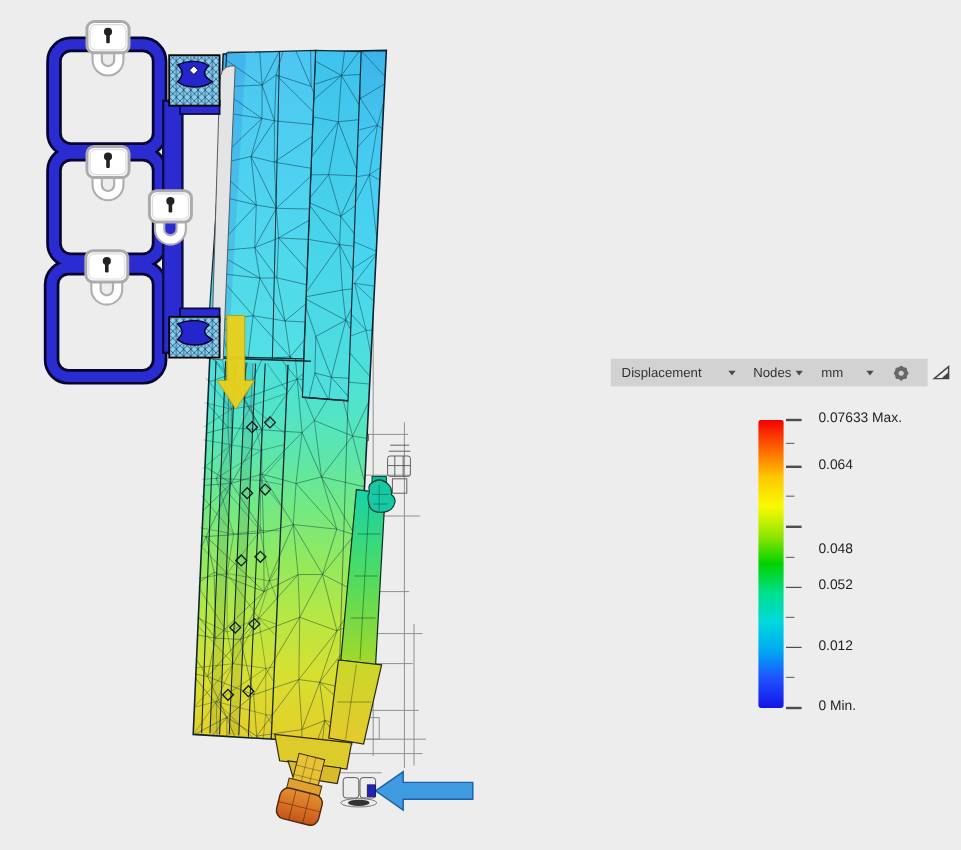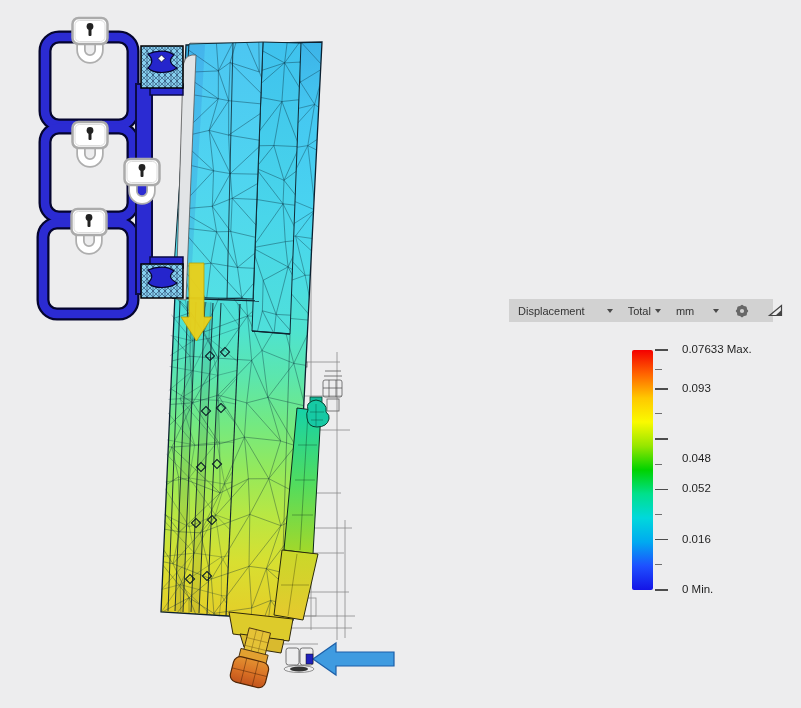--- a/index.html
+++ b/index.html
@@ -227,21 +227,21 @@
     <path d="M189,263 L204,263 L204,317 L212,317 L196.5,341 L181,317 L189,317 Z" fill="#e9d01b" stroke="#b89e00" stroke-width="0.8" opacity="0.96"></path>
     <g>
       <path d="M313,659 L336,643 L336,652 L394,652 L394,666 L336,666 L336,675 Z" fill="#3f9be0" stroke="#1c5fa8" stroke-width="1.2"></path>
       <rect x="306" y="654" width="7" height="10" fill="#2121bc" stroke="#111" stroke-width="0.5"></rect>
     </g>
   </svg>
 
   <div class="toolbar">
     <span class="tb-label" style="margin-left:9px">Displacement</span>
     <span class="dd-arrow" style="margin-left:22px"></span>
-    <span class="tb-label" style="margin-left:15px">Total</span>
+    <span class="tb-label" style="margin-left:15px">Nodes</span>
     <span class="dd-arrow" style="margin-left:4px"></span>
     <span class="tb-label" style="margin-left:15px">mm</span>
     <span class="dd-arrow" style="margin-left:19px"></span>
     <span class="tb-icon" style="margin-left:15px">
       <svg width="16" height="16" viewBox="0 0 16 16">
         <rect x="3.2" y="3.2" width="9.6" height="9.6" rx="1.5" fill="#686868"></rect>
         <rect x="3.2" y="3.2" width="9.6" height="9.6" rx="1.5" fill="#686868" transform="rotate(45 8 8)"></rect>
         <circle cx="8" cy="8" r="5.2" fill="#686868"></circle>
         <circle cx="8" cy="8" r="2.1" fill="#d2d2d2"></circle>
       </svg>
@@ -254,29 +254,29 @@
     </span>
   </div>
 
   <div class="legend">
     <div class="legend-bar" id="legend-bar" style="background: linear-gradient(rgb(244, 0, 0) 0%, rgb(255, 100, 0) 10%, rgb(255, 200, 0) 20%, rgb(250, 250, 0) 30%, rgb(150, 230, 0) 40%, rgb(0, 210, 0) 50%, rgb(0, 224, 140) 60%, rgb(0, 216, 220) 70%, rgb(0, 170, 240) 80%, rgb(30, 80, 255) 90%, rgb(20, 20, 230) 100%);"></div>
     <div id="legend-ticks">
         <div class="tick-major" style="top: -0.75px;"></div>
         <div class="tick-label" style="top: -7px;">0.07633 Max.</div>
         <div class="tick-minor" style="top: 18.8843px;"></div>
         <div class="tick-major" style="top: 38.0185px;"></div>
-        <div class="tick-label" style="top: 31.7685px;">0.093</div>
+        <div class="tick-label" style="top: 31.7685px;">0.064</div>
         <div class="tick-minor" style="top: 63.4224px;"></div>
         <div class="tick-major" style="top: 88.3264px;"></div>
         <div class="tick-label" style="top: 82.0764px; margin-top: 20px;">0.048</div>
         <div class="tick-minor" style="top: 113.73px;"></div>
         <div class="tick-major" style="top: 138.634px;"></div>
         <div class="tick-label" style="top: 132.384px;">0.052</div>
         <div class="tick-minor" style="top: 164.038px;"></div>
         <div class="tick-major" style="top: 188.942px;"></div>
-        <div class="tick-label" style="top: 182.692px;">0.016</div>
+        <div class="tick-label" style="top: 182.692px;">0.012</div>
         <div class="tick-minor" style="top: 214.346px;"></div>
         <div class="tick-major" style="top: 239.25px;"></div>
         <div class="tick-label" style="top: 233px;">0 Min.</div>
       </div>
   </div>
 
 </div>
 
 </body></html>

